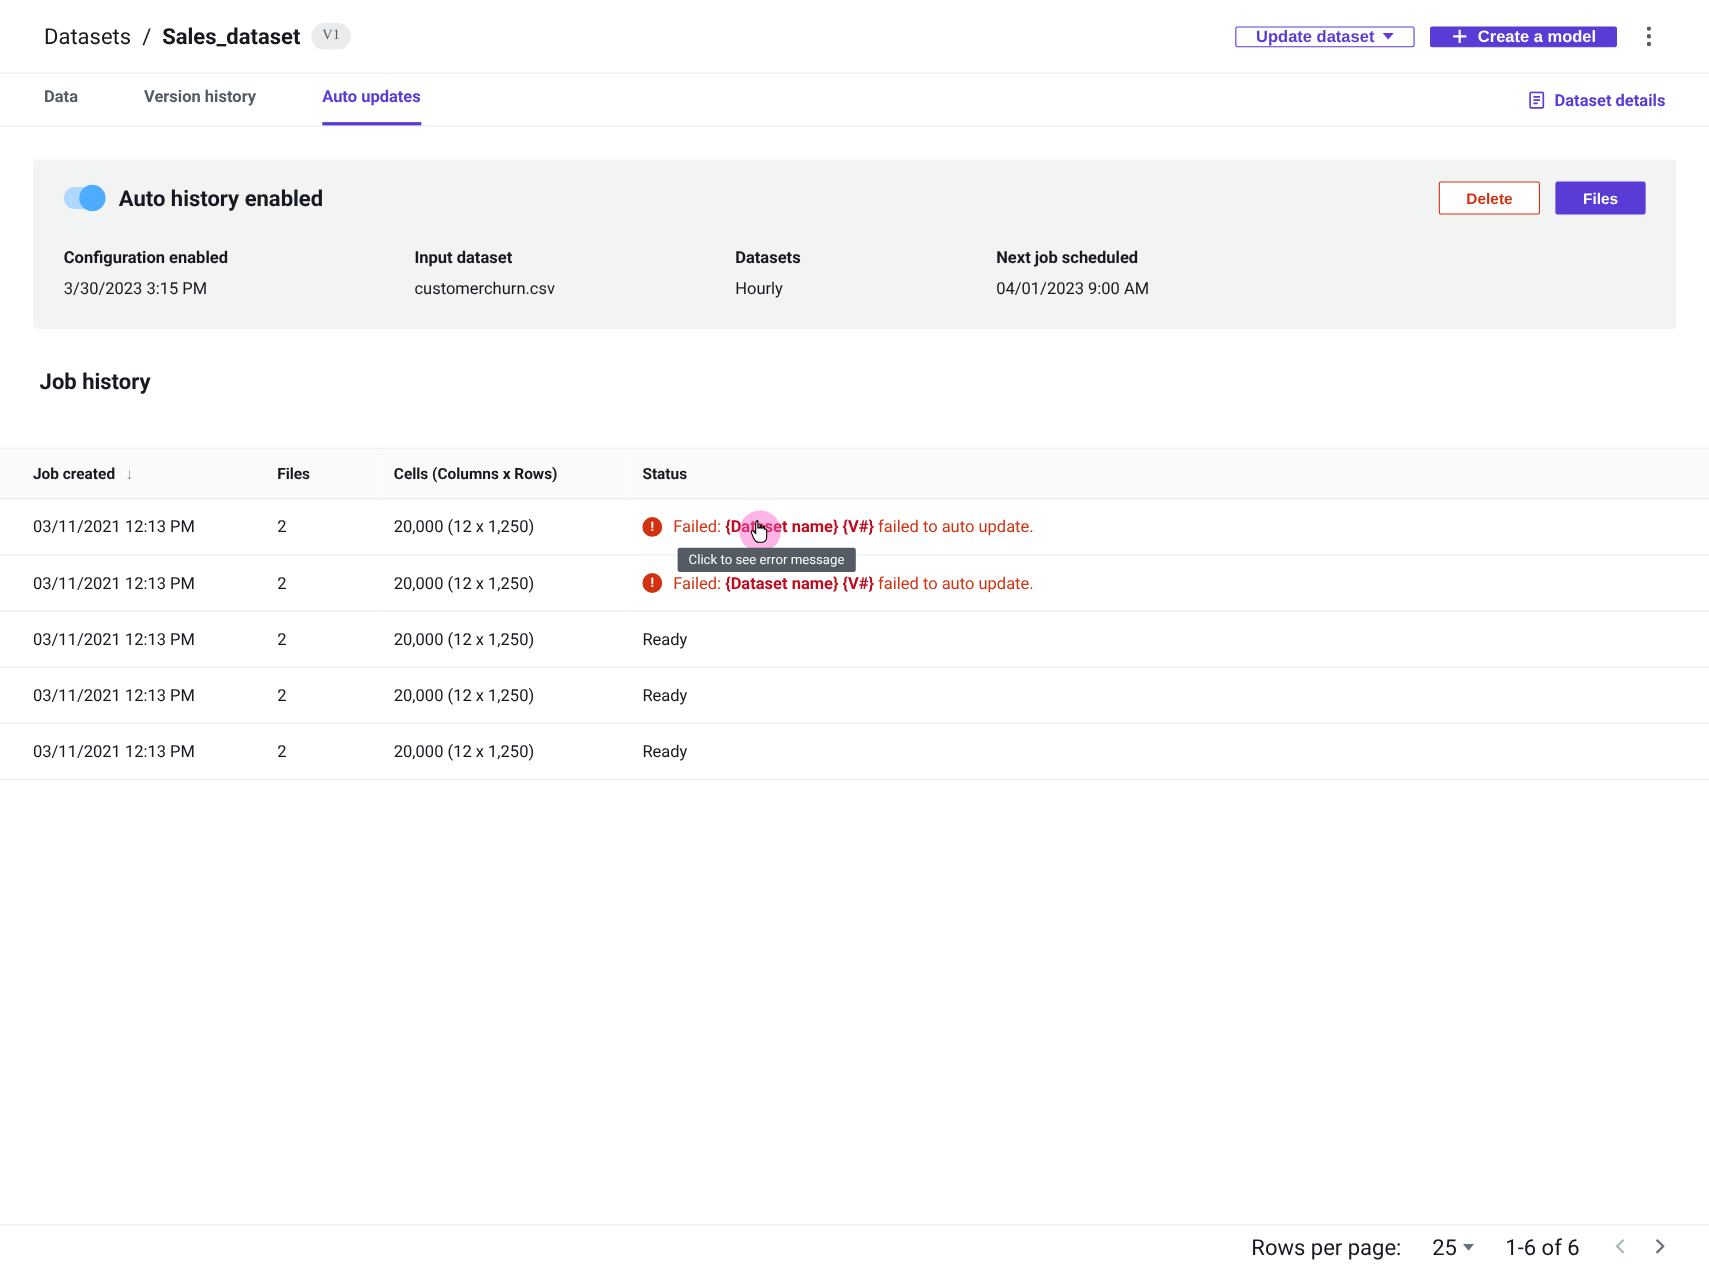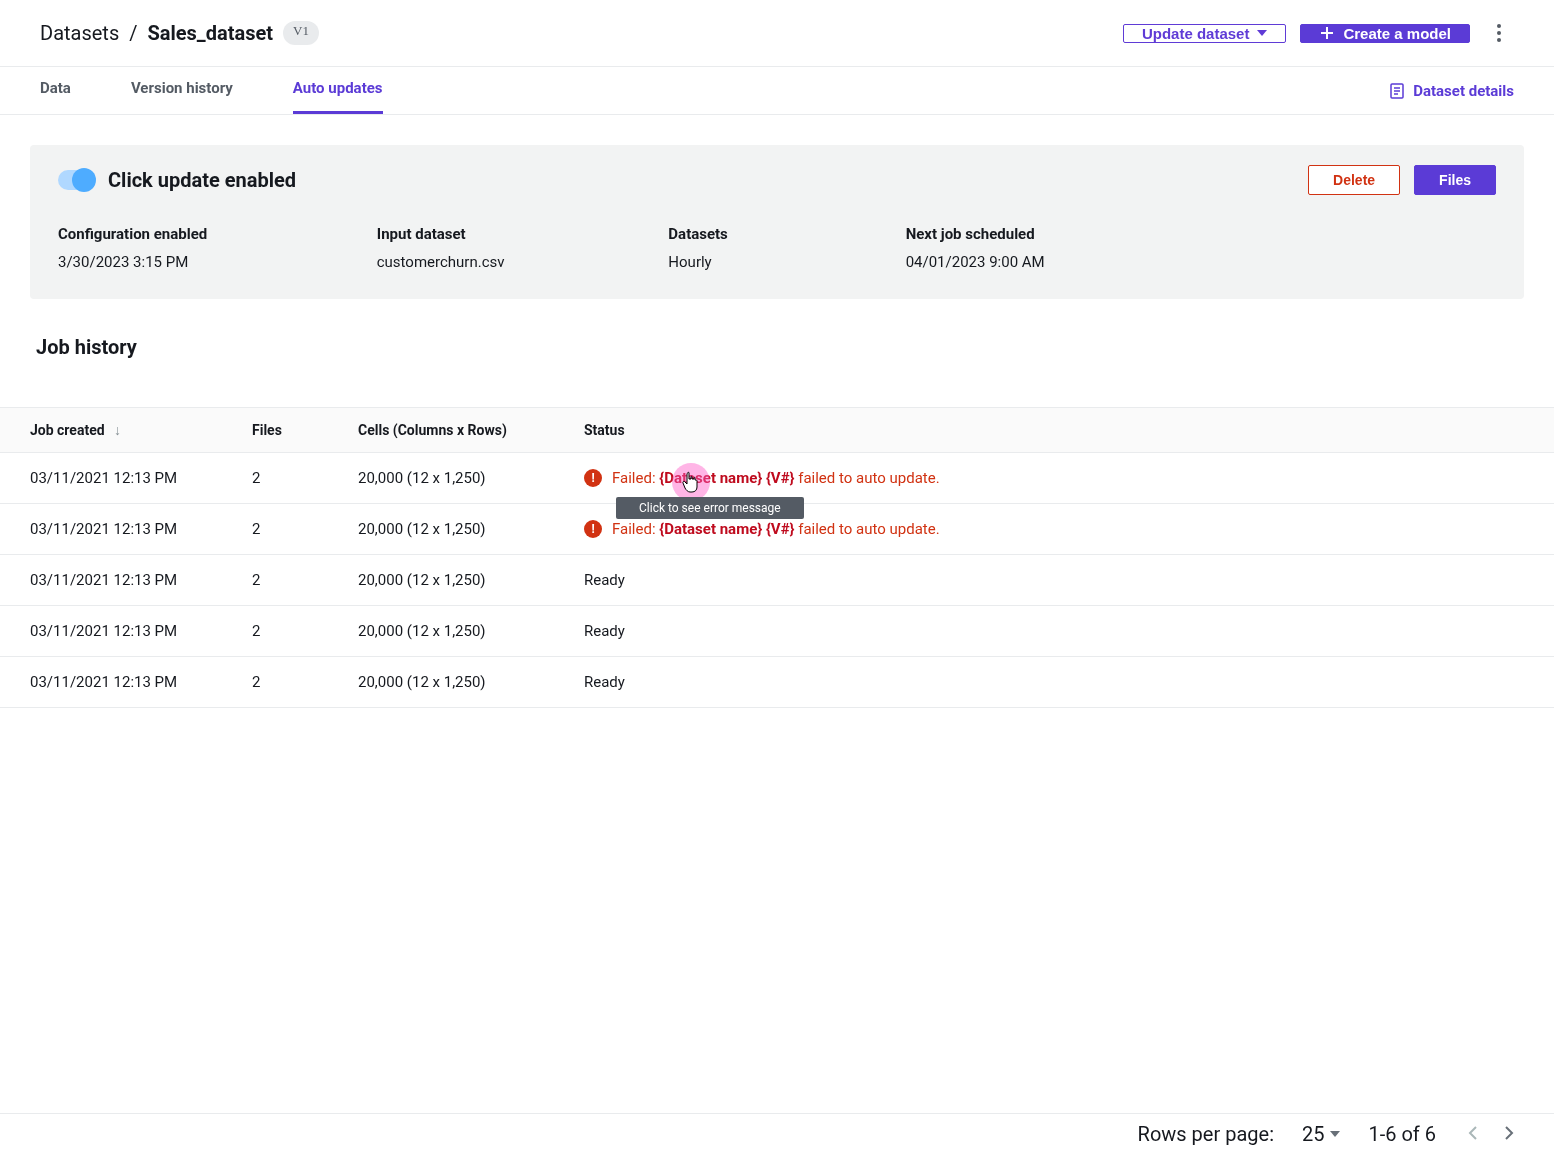--- a/index.html
+++ b/index.html
@@ -276,21 +276,21 @@
       align-items: center;
       justify-content: center;
     }
     .tooltip {
       position: absolute;
       left: 32px;
       top: 28px;
       background: #545b64;
       color: #fff;
       font-size: 12px;
-      padding: 4px 23px;
+      padding: 4px 10px;
       border-radius: 2px;
       white-space: nowrap;
       z-index: 6;
     }
     .footer {
       position: absolute;
       bottom: 0;
       left: 0;
       right: 0;
       border-top: 1px solid #e9ebed;
@@ -380,21 +380,21 @@
       <span>Dataset details</span>
     </div>
   </div>
 
   <div class="content">
 
     <div class="card">
       <div class="card-header">
         <div class="card-header-left">
           <div class="toggle"></div>
-          <div class="card-title">Click update enabled</div>
+          <div class="card-title">Auto history enabled</div>
         </div>
         <div class="card-actions">
           <button class="btn btn-outline-danger btn-sm">Delete</button>
           <button class="btn btn-primary btn-sm">Files</button>
         </div>
       </div>
       <div class="config-grid">
         <div class="config-item">
           <div class="label">Configuration enabled</div>
           <div class="value">3/30/2023 3:15 PM</div>

